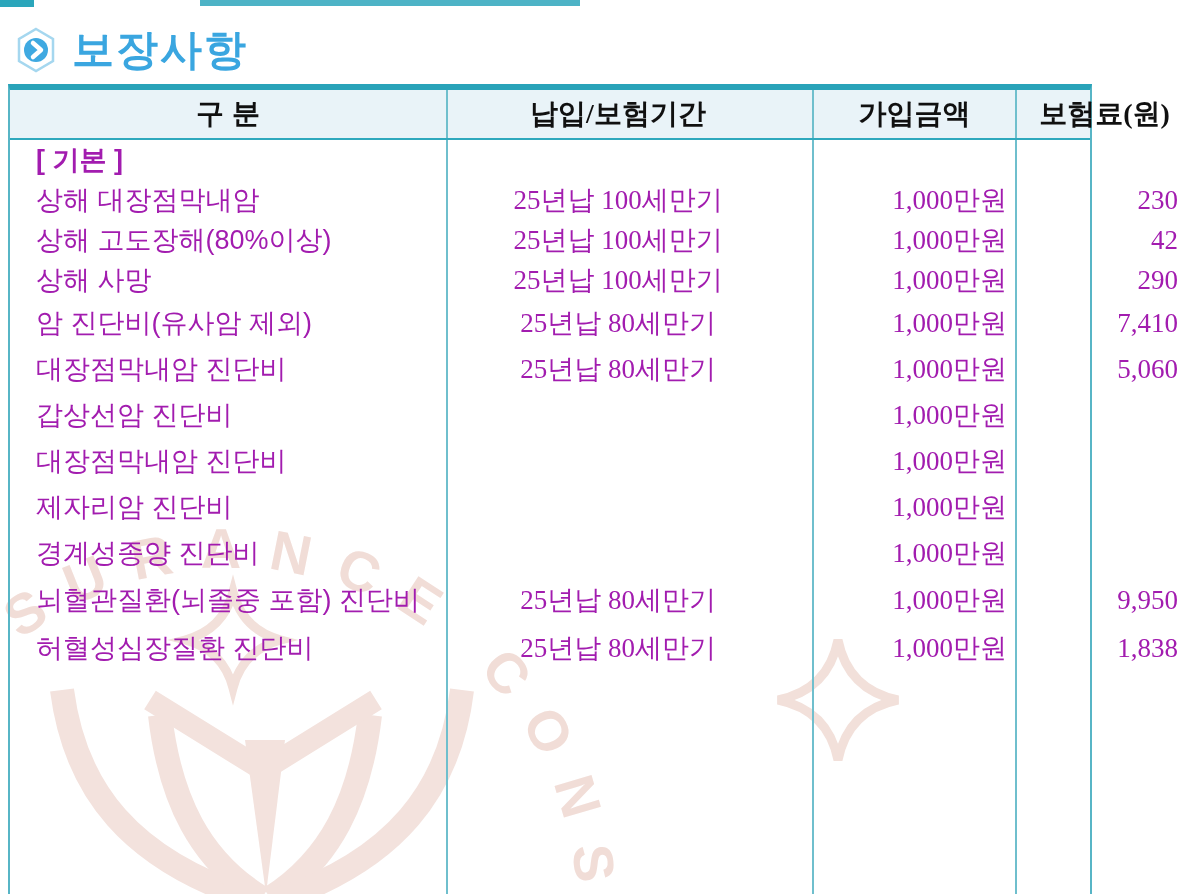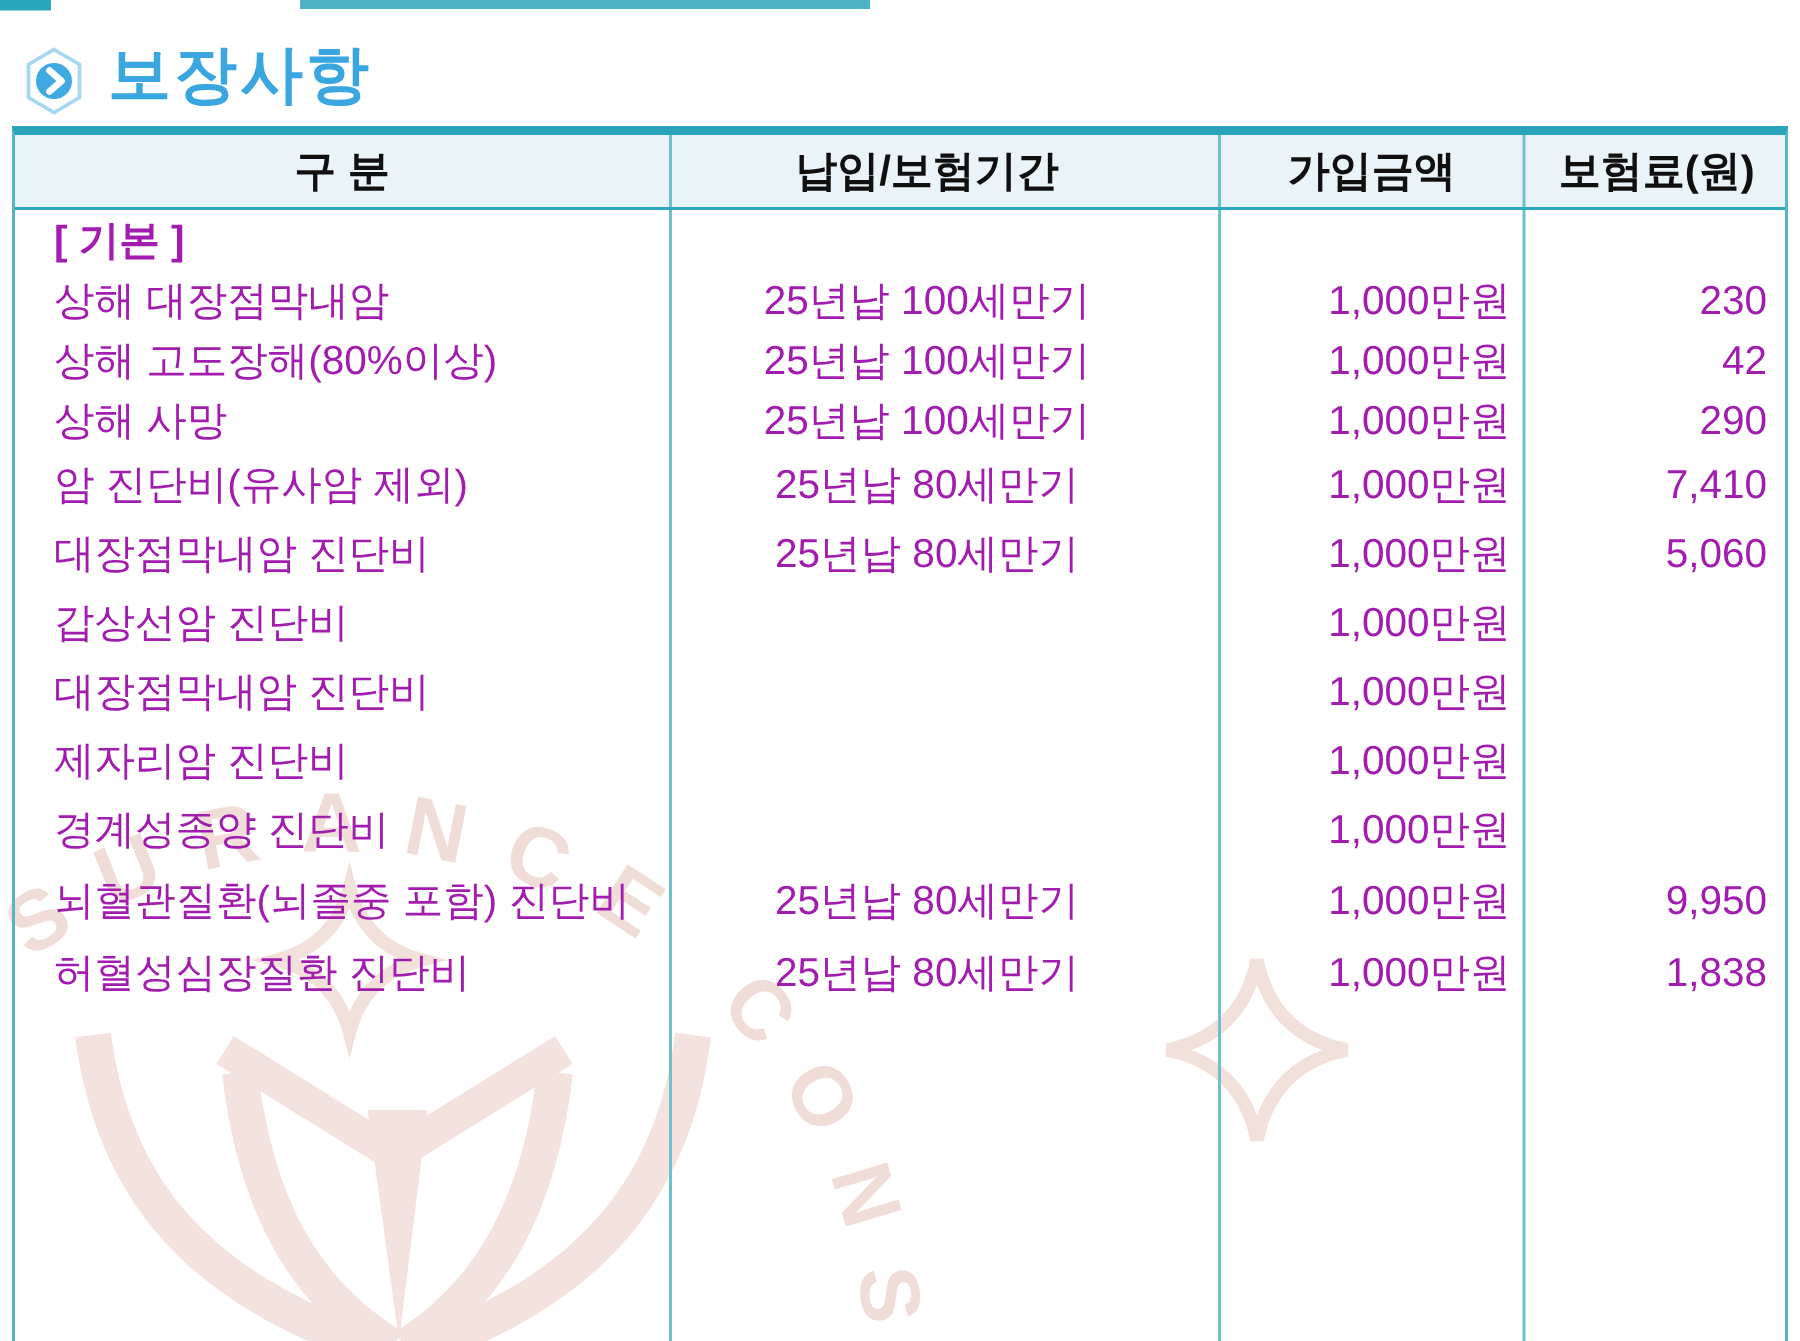--- a/index.html
+++ b/index.html
@@ -8,33 +8,33 @@
   .stage { position:relative; width:1200px; height:894px; overflow:hidden; }
 
   
   .watermark { position:absolute; left:0; top:0; width:1200px; height:894px; z-index:0; pointer-events:none; }
 
   
   .edge1 { position:absolute; left:0; top:0; width:34px; height:7px; background:#2ba6bb; z-index:2; }
   .edge2 { position:absolute; left:200px; top:0; width:380px; height:6px; background:#4db3c6; z-index:2; }
 
   
-  .title-row { position:absolute; left:14px; top:22px; display:flex; align-items:flex-end; gap:14px; z-index:2; }
+  .title-row { position:absolute; left:14px; top:22px; display:flex; align-items:center; gap:14px; z-index:2; }
   .title-text { font-size:42px; font-weight:bold; color:#3aa6e0; letter-spacing:2px; }
 
   
-  .table { position:absolute; left:8px; top:84px; width:1184px; height:810px; z-index:1;
+  .table { position:absolute; left:8px; top:84px; width:1084px; height:810px; z-index:1;
     display:flex; flex-direction:column;
     border-top:6px solid #29a3b9; border-left:2px solid #57b5c6; border-right:2px solid #57b5c6;
     background:transparent; }
   .row { display:grid; grid-template-columns:436px 342px 227px 177px; height:40px; flex:0 0 auto; }
   .row:nth-child(n+7) { height:46px; }      
   .row:nth-child(n+13) { height:48px; }
   .cell { display:flex; align-items:center; font-size:27px; color:#a21caf; white-space:nowrap; overflow:hidden; }
-  .c2, .c3, .c4 { border-left:2px solid #6fbfcd; }
+  .c2, .c3, .c4 { border-left:2px solid #6fbfcd;font-family:Liberation Serif, serif; }
   .c1 { padding-left:26px; justify-content:flex-start; }
   .c2 { justify-content:center; }
   .c3 { justify-content:flex-end; padding-right:8px;margin-left:24px; }
   .c4 { justify-content:flex-end; padding-right:14px; }
   .section .c1 { font-weight:bold; }
   .header-row { height:50px; background:#e9f3f8; border-bottom:2px solid #2ea8bd; }
   .header-row .cell { justify-content:center; padding:0; font-weight:bold; font-size:28px; color:#101010; }
   .filler { flex:1 1 auto; height:auto !important; }
 </style>
 </head>

